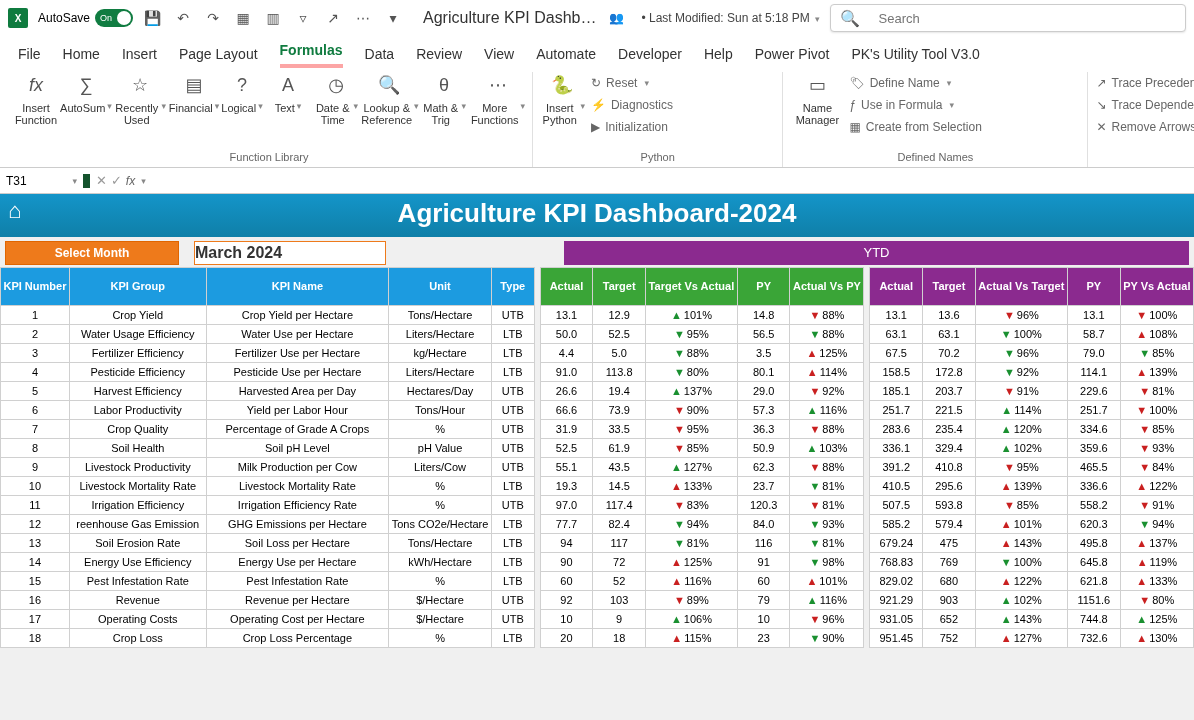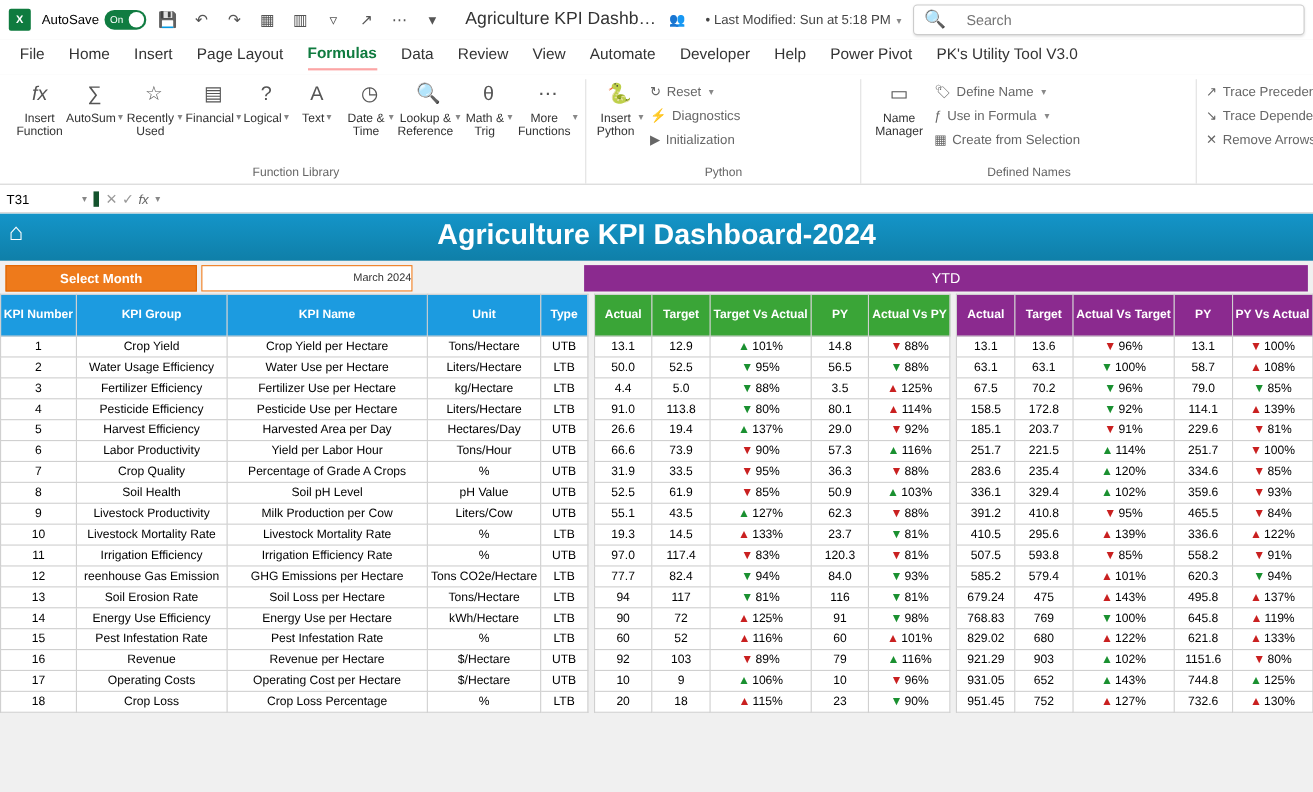--- a/index.html
+++ b/index.html
@@ -10,50 +10,50 @@
 .autosave { display: flex; align-items: center; gap: 5px; font-size: 12px; }
 .toggle { width: 38px; height: 18px; background: #107c41; border-radius: 9px; position: relative; display: flex; align-items: center; }
 .toggle-on { color: #fff; font-size: 9px; margin-left: 5px; }
 .toggle-knob { width: 14px; height: 14px; background: #fff; border-radius: 50%; position: absolute; right: 2px; }
 .tb-icon { width: 20px; height: 20px; display: flex; align-items: center; justify-content: center; color: #555; font-size: 14px; }
 .filename { font-size: 16px; color: #333; margin-left: 10px; }
 .lastmod { font-size: 12px; color: #444; margin-left: 5px; }
 .searchbox { flex: 1; max-width: 360px; margin-left: auto; background: #fff; border: 1px solid #ccc; border-radius: 4px; height: 28px; display: flex; align-items: center; padding: 0 10px; box-shadow: 0 1px 2px rgba(0,0,0,0.1); }
 .searchbox input { border: none; outline: none; flex: 1; font-size: 13px; margin-left: 18px; }
 
-.tabs { background: #fff; height: 32px; display: flex; align-items: center; padding: 0 18px; gap: 22px; border-bottom: 0; }
+.tabs { background: #fff; height: 32px; display: flex; align-items: flex-end; padding: 0 18px; gap: 22px; border-bottom: 0; }
 .tab { font-size: 14px; color: #333; padding-bottom: 6px; }
-.tab.active { color: #0f7b3f; border-bottom: 2px solid #fca5a5; font-weight: 600; }
+.tab.active { color: #0f7b3f; border-bottom: 4px solid #fca5a5; font-weight: 600; }
 
 .ribbon { background: #fff; height: 100px; display: flex; border-bottom: 1px solid #ccc; padding: 4px 6px 0 6px; }
 .rgroup { display: flex; flex-direction: column; align-items: center; border-right: 1px solid #e0e0e0; padding: 0 8px; }
 .ritems { display: flex; gap: 6px; flex: 1; }
 .ritem { display: flex; flex-direction: column; align-items: center; width: 44px; font-size: 11px; color: #333; text-align: center; line-height: 1.1; gap: 2px; }
 .ritem-wide { width: 52px; }
 .ritem-narrow { width: 40px; }
 .ricon { width: 28px; height: 28px; display: flex; align-items: center; justify-content: center; font-size: 18px; color: #555; }
 .rlabel { height: 26px; display: flex; align-items: flex-start; justify-content: center; }
 .rgroupname { font-size: 11px; color: #666; padding: 2px 0 4px 0; }
 .rvert { display: flex; flex-direction: column; gap: 0; }
 .rvitem { display: flex; align-items: center; gap: 5px; font-size: 12px; color: #666; height: 22px; white-space: nowrap; }
 .rvitem span:last-child { min-width: 130px; }
 .chev { font-size: 9px; color: #888; margin-left: 2px; }
 
 .fbar { background: #fff; height: 26px; display: flex; align-items: center; border-bottom: 1px solid #ccc; }
-.namebox { width: 90px; border-right: 5px solid #14532d; padding: 0 6px; font-size: 12px; display: flex; align-items: center; justify-content: space-between; }
+.namebox { width: 90px; border-right: 7px solid #14532d; padding: 0 6px; font-size: 12px; display: flex; align-items: center; justify-content: space-between; }
 .fbar-icons { display: flex; align-items: center; gap: 4px; padding: 0 6px; color: #999; font-size: 13px; }
 .fxlabel { font-style: italic; font-size: 12px; color: #666; }
 .formula-input { flex: 1; padding: 0 6px; font-size: 12px; }
 
 .sheet { background: #f0f0f0; height: 526px; overflow: hidden; }
 .dashhdr { background: linear-gradient(180deg, #1495c9 0%, #0f7fa8 100%); color: #fff; font-size: 26px; font-weight: bold; text-align: center; padding: 4px 0 8px 0; position: relative; }
 .home-icon { position: absolute; left: 8px; top: 4px; color: #fff; font-size: 22px; }
-.controls { display: flex; gap: 4px; margin-top: 4px; height: 24px; }
+.controls { display: flex; gap: 15px; margin-top: 4px; height: 24px; }
 .selmonth { background: #ee7a1b; color: #fff; font-size: 12px; font-weight: bold; width: 174px; text-align: center; line-height: 22px; border: 1px solid #e06500; margin-left: 5px; }
-.monthval { background: #fff; color: #333; font-size: 10px; font-weight: normal; width: 192px; text-align: right; line-height: 22px; border: 1px solid #ee7a1b; }
+.monthval { background: #fff; color: #333; font-size: 16px; font-weight: bold; width: 192px; text-align: left; line-height: 22px; border: 1px solid #ee7a1b; }
 .spacer { width: 148px; }
 .mtd { background: #3aa537; color: #fff; font-size: 13px; font-weight: bold; flex: 1; text-align: center; line-height: 24px; margin: 0 5px; }
 .ytd { background: #8b2a8f; color: #fff; font-size: 13px; font-weight: normal; flex: 1; text-align: center; line-height: 24px; margin: 0 5px 0 0; }
 
 table { border-collapse: collapse; width: 100%; margin-top: 2px; }
 th, td { font-size: 11px; text-align: center; padding: 3px 2px; border: 1px solid #d0d0d0; white-space: nowrap; }
 th { background: #1c9be0; color: #fff; font-weight: bold; height: 38px; line-height: 1.2; }
 th.mtd-h { background: #3aa537; }
 th.ytd-h { background: #8b2a8f; }
 td { background: #fff; }

